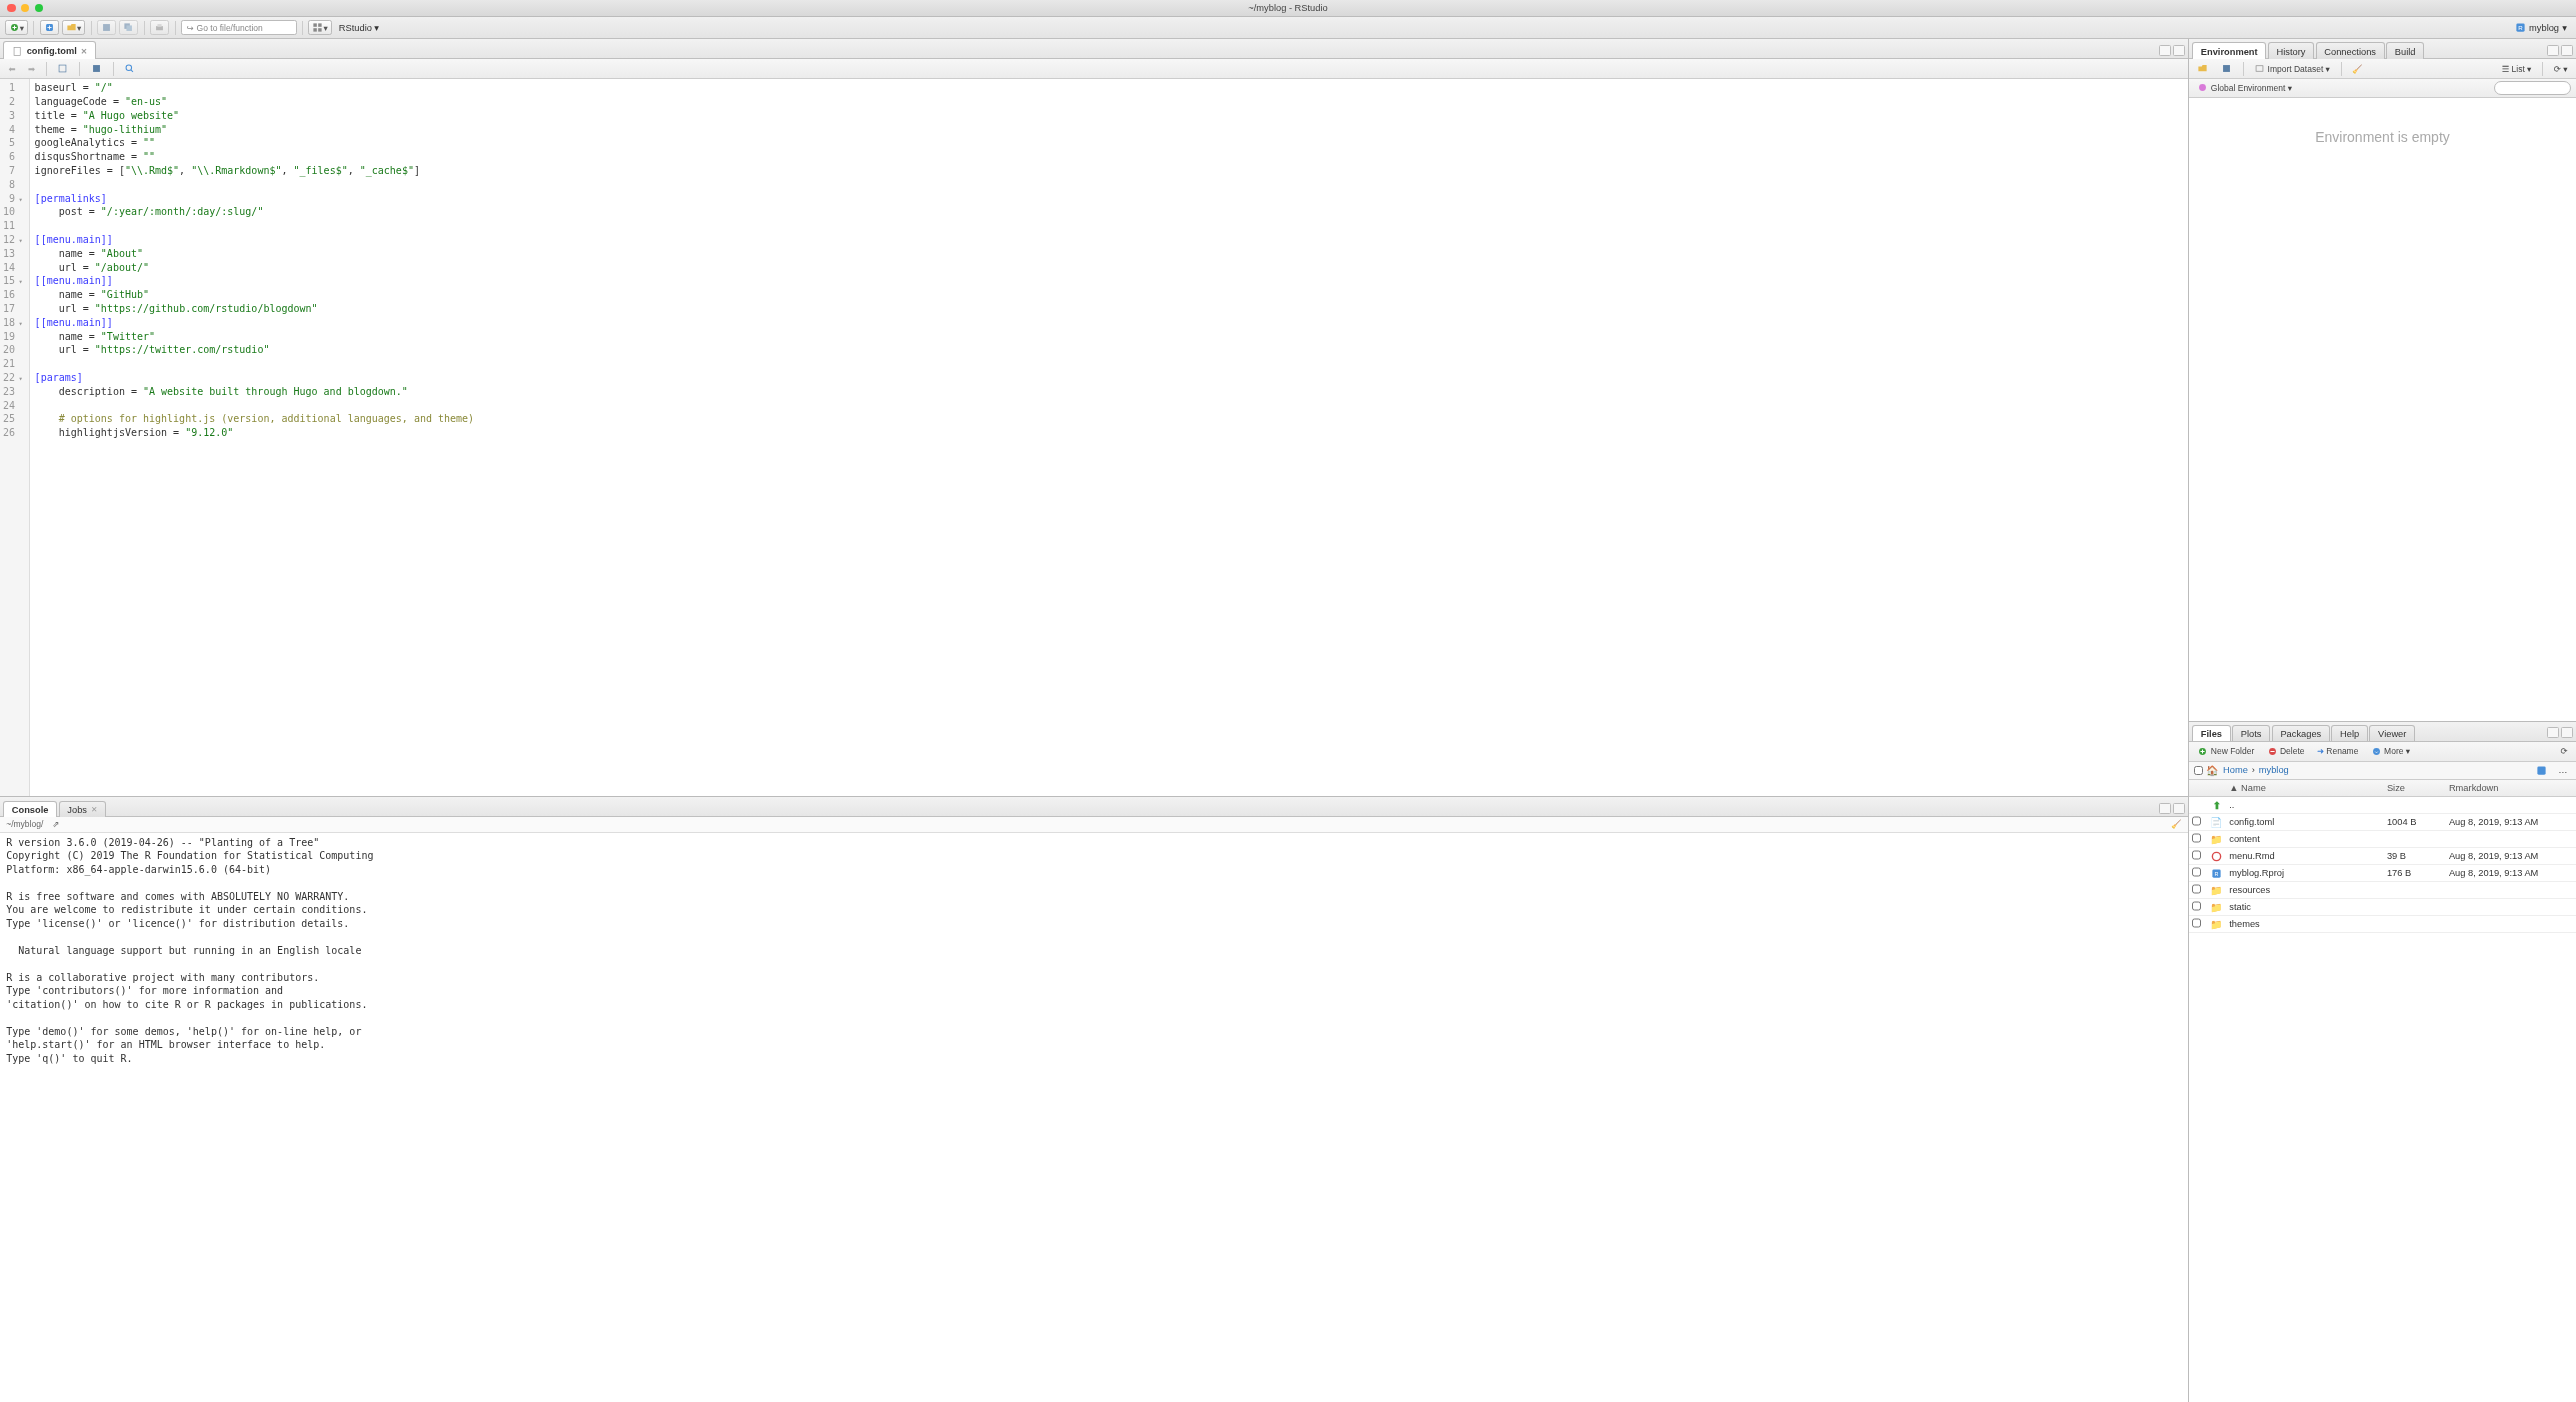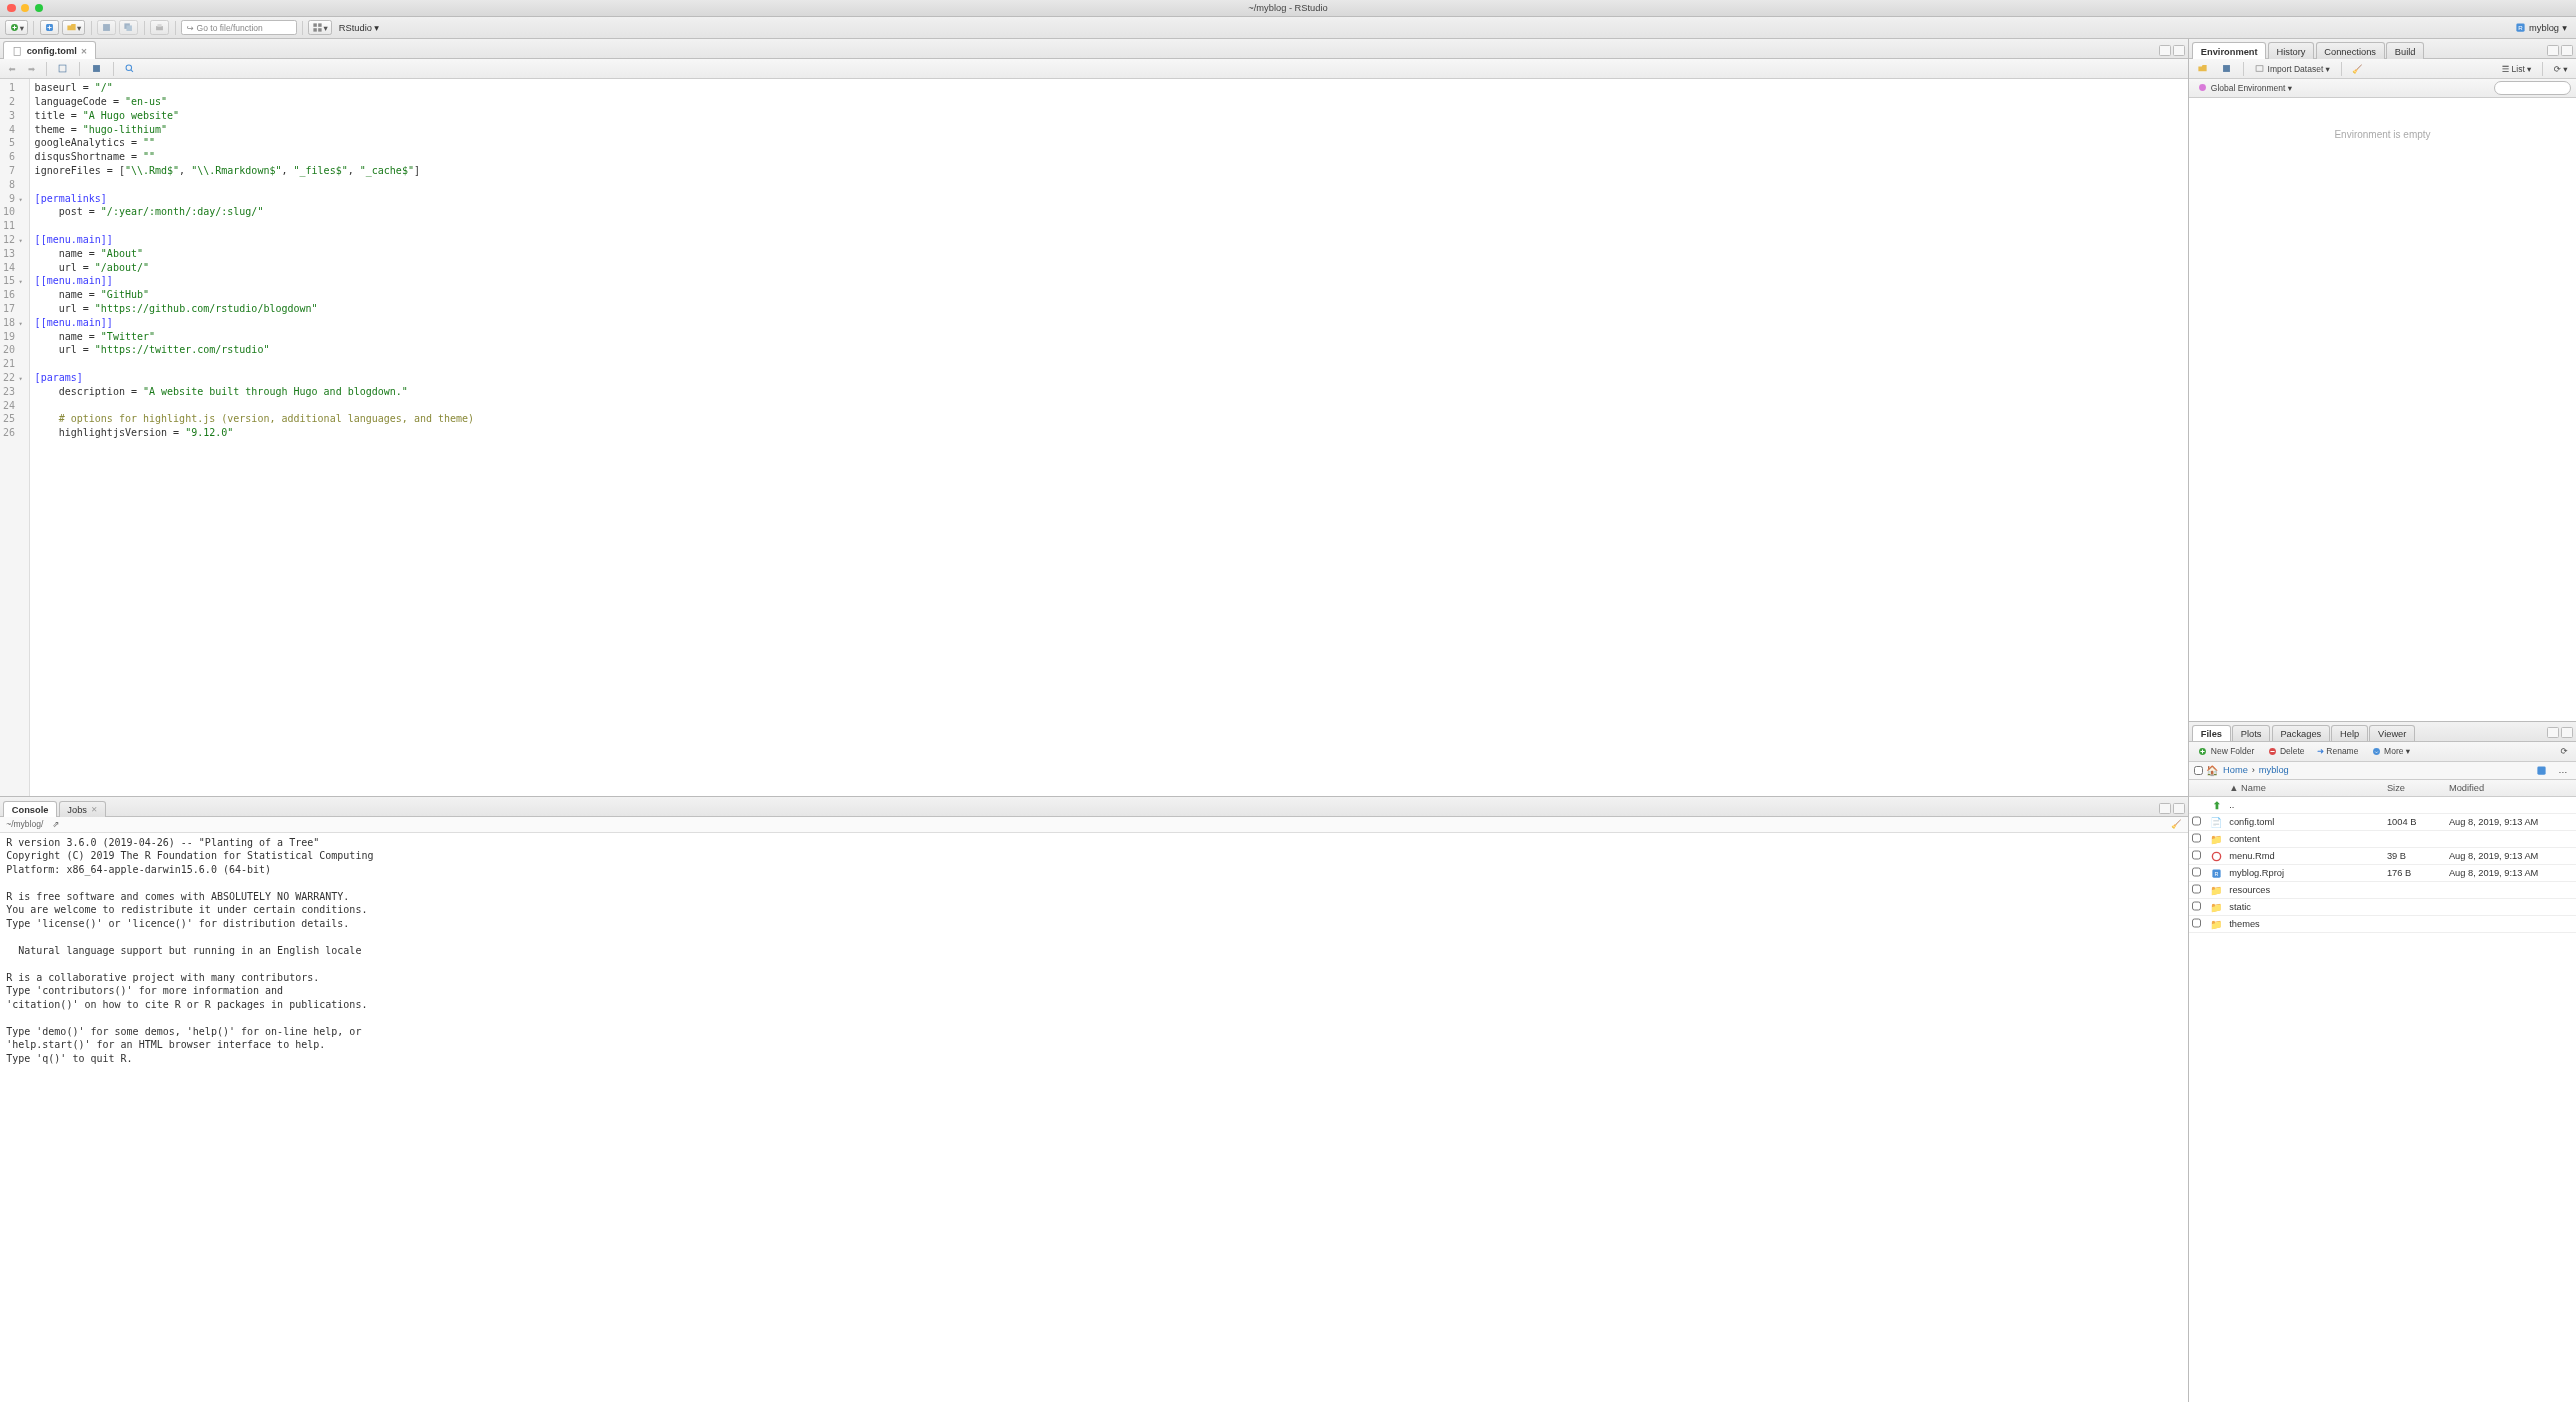--- a/index.html
+++ b/index.html
@@ -55,21 +55,21 @@
 .code .url { color:#1a7a1a; }
 .editor-status { height:17px; border-top:0.8px solid #ccc; background:linear-gradient(#f7f7f7,#ececec); display:flex; align-items:center; padding:0 6.2px; font-size:8.5px; color:#555;}
 .editor-status .sp { flex:1; }
 .lang-badge { border:0.8px solid #bbb; border-radius:2.3px; padding:0.8px 4.6px; background:#fff;}
 
 
 .console-path { height:15.5px; border-bottom:0.8px solid #ddd; display:flex; align-items:center; padding:0 6.2px; font-size:8.5px; color:#666; background:#fafafa; gap:9px;}
 .console-body { flex:1; font-family: Menlo, Monaco, monospace; font-size:10px; padding:3.1px 6.2px; overflow:auto; white-space:pre-wrap; line-height:1.35;}
 
 
-.env-body { flex:1; display:flex; align-items:flex-start; justify-content:center; color:#aaa; font-size:10px; padding-top:31px;}
+.env-body { flex:1; display:flex; align-items:flex-start; justify-content:center; color:#aaa; font-size:14px; padding-top:31px;}
 
 
 .crumbs { height:18.6px; border-bottom:0.8px solid #ccc; background:#f7f7f7; display:flex; align-items:center; padding:0 4.6px; font-size:9.3px; gap:3.9px;}
 .crumbs a { color:#2a6fb5; text-decoration:none; cursor:pointer; }
 .file-table { flex:1; overflow:auto; }
 .ft-head, .ft-row { display:grid; grid-template-columns: 18.6px 18.6px 1fr 62px 124px; align-items:center; height:17px; border-bottom:0.8px solid #eee; padding:0 3.1px; font-size:9.3px;}
 .ft-head { background:linear-gradient(#f7f7f7,#ececec); color:#555; border-bottom:0.8px solid #ccc; position:sticky; top:0; cursor:pointer;}
 .ficon { width:12.4px; height:12.4px; display:inline-flex; align-items:center; justify-content:center; font-size:10px;}
 .folder-i { color:#e9bb4d; }
 .file-i { color:#5a7fa5; }
@@ -379,21 +379,21 @@
             </svg>
           </span>
         <span class="sec-btn">…</span>
       </div>
       <div class="file-table">
         <div class="ft-head">
           <span></span>
             <span></span>
           <span>▲ <span>Name</span></span>
           <span>Size</span>
-          <span>Modified</span>
+          <span>Rmarkdown</span>
         </div>
         <div class="ft-row">
           <span></span>
           <span class="ficon up-i">⬆</span>
           <span>..</span>
           <span></span>
             <span></span>
         </div>
         <div id="file-rows">
             <div class="ft-row">

